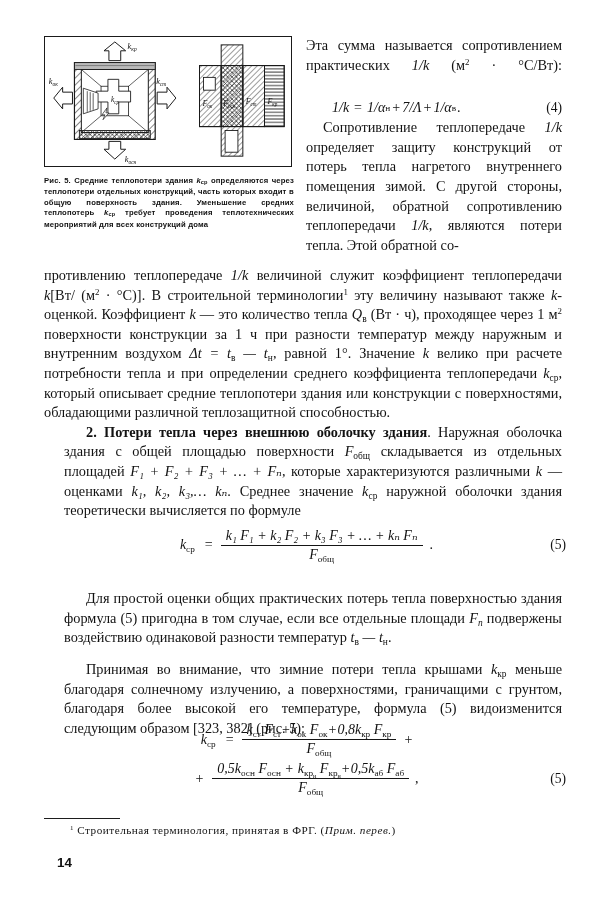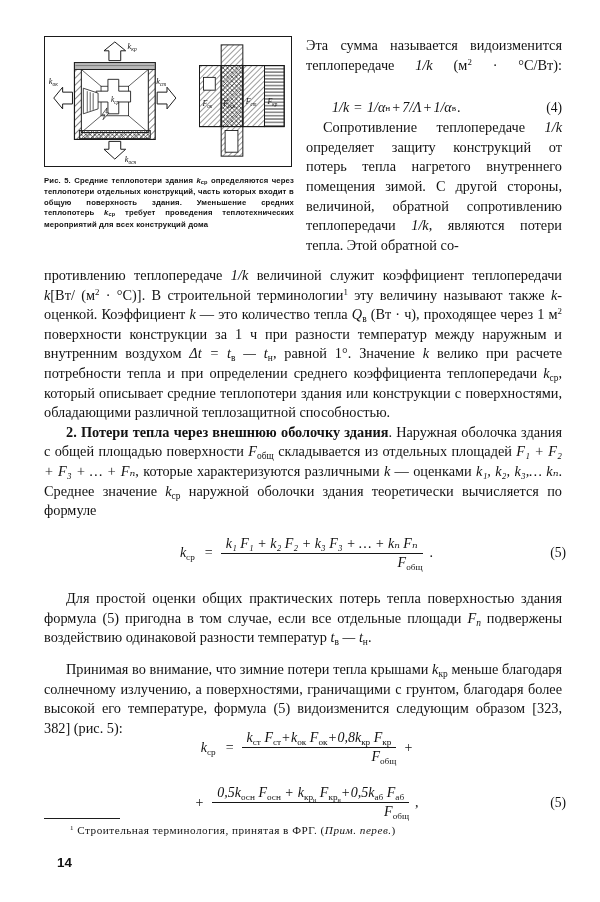--- a/index.html
+++ b/index.html
@@ -71,21 +71,21 @@
   .flow {
     position: absolute;
     left: 44px;
     width: 518px;
     font-size: 14.3px;
     line-height: 19.6px;
     text-align: justify;
     text-justify: inter-word;
   }
   .flow p { margin: 0; }
-  .flow p.indent { text-indent: 22px; }
+  .flow p.indent { text-indent: 22px; margin-left: 20px; }
 
   .blk1 { top: 266px; }
   .blk2 { top: 589px; }
   .blk3 { top: 660px; }
 
   
   .j-all { text-align-last: justify; }
 
   
   .math {
@@ -124,22 +124,22 @@
   }
   .eqnum {
     position: absolute;
     right: 0;
     font-style: normal;
     font-size: 13.6px;
   }
   .frac {
     display: inline-block;
     vertical-align: middle;
-    text-align: right;
-    margin: 8px 2px;
+    text-align: center;
+    margin: 0 2px;
   }
   .frac .num {
     display: block;
     padding: 0 5px 1px 5px;
     border-bottom: 1.1px solid #151515;
     white-space: nowrap;
   }
   .frac .den {
     display: block;
     padding-top: 1px;
@@ -266,21 +266,21 @@
             <text x="225" y="68">F<tspan font-size="5.2" dy="1.7">кр</tspan></text>
           </g>
         </g>
       </svg>
     </div>
 
     <div class="figure-caption"><span>Рис. 5.</span> <span>Средние теплопотери здания </span><i>k</i><span class="cap-sub">ср</span><span> определяются через теплопотери отдельных конструкций, часть которых входит в общую поверхность здания. Уменьшение средних теплопотерь </span><i>k</i><span class="cap-sub">ср</span><span> требует проведения теплотехнических мероприятий для всех конструкций дома</span></div>
   </div>
 
   <div class="right-col">
-    <p class="j-all"><span>Эта сумма называется видоизменится теплопередаче </span><span class="math">1/k</span><span> (м</span><sup>2</sup><span> · °С/Вт):</span></p>
+    <p class="j-all"><span>Эта сумма называется сопротивлением практических </span><span class="math">1/k</span><span> (м</span><sup>2</sup><span> · °С/Вт):</span></p>
 
     <div style="height:32px"></div>
 
     <p class="indent"><span>Сопротивление теплопередаче </span><span class="math">1/k</span><span> определяет защиту конструкций от потерь тепла нагретого внутреннего помещения зимой. С другой стороны, величиной, обратной сопротивлению теплопередачи </span><span class="math">1/k</span><span>, являются потери тепла. Этой обратной со-</span></p>
   </div>
 
   <div class="formula f4" style="left:306px;width:256px;">
     <div class="frow" style="justify-content:flex-start;padding-left:26px;">
       <span class="math">1/k</span>
       <span class="op" style="padding:0 5px;">=</span>

